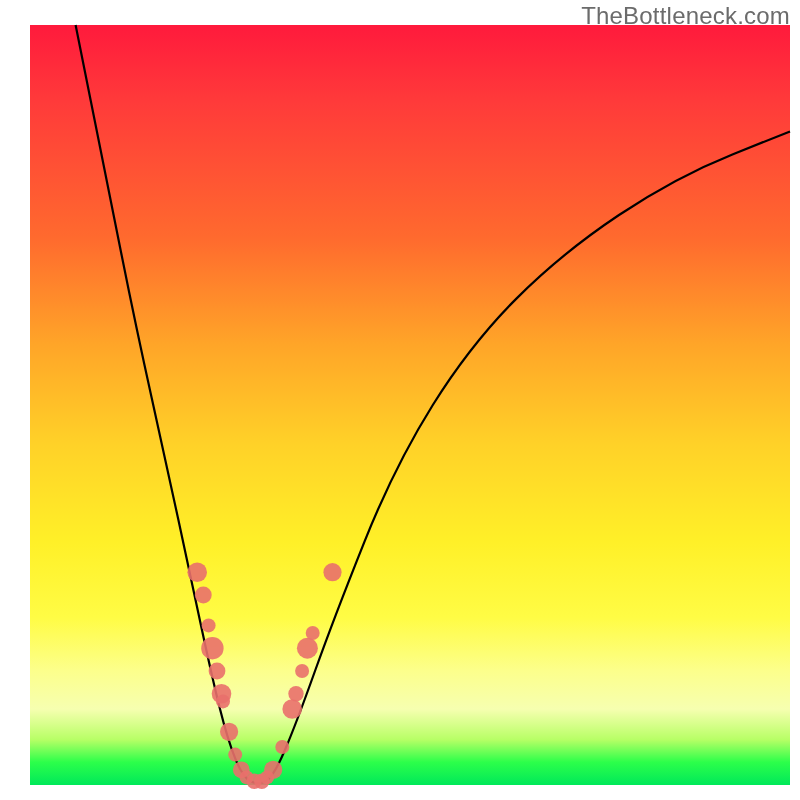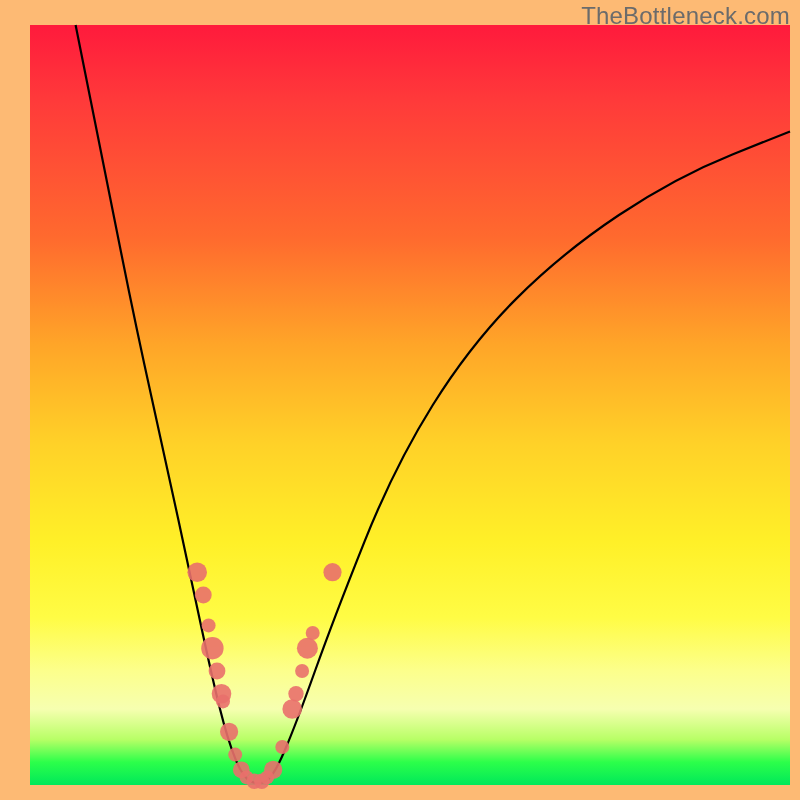--- a/index.html
+++ b/index.html
@@ -8,21 +8,21 @@
     width: 800px;
     height: 800px;
     overflow: hidden;
     background: #000;
     font-family: Arial, Helvetica, sans-serif;
   }
   .frame {
     position: absolute;
     left: 0; top: 0;
     width: 800px; height: 800px;
-    background: #fdba74;
+    background: #ffffff;
   }
   .plot {
     position: absolute;
     left: 30px;
     top: 25px;
     width: 760px;
     height: 760px;
     
     background: linear-gradient(to bottom,
       #ff1a3c 0%,

